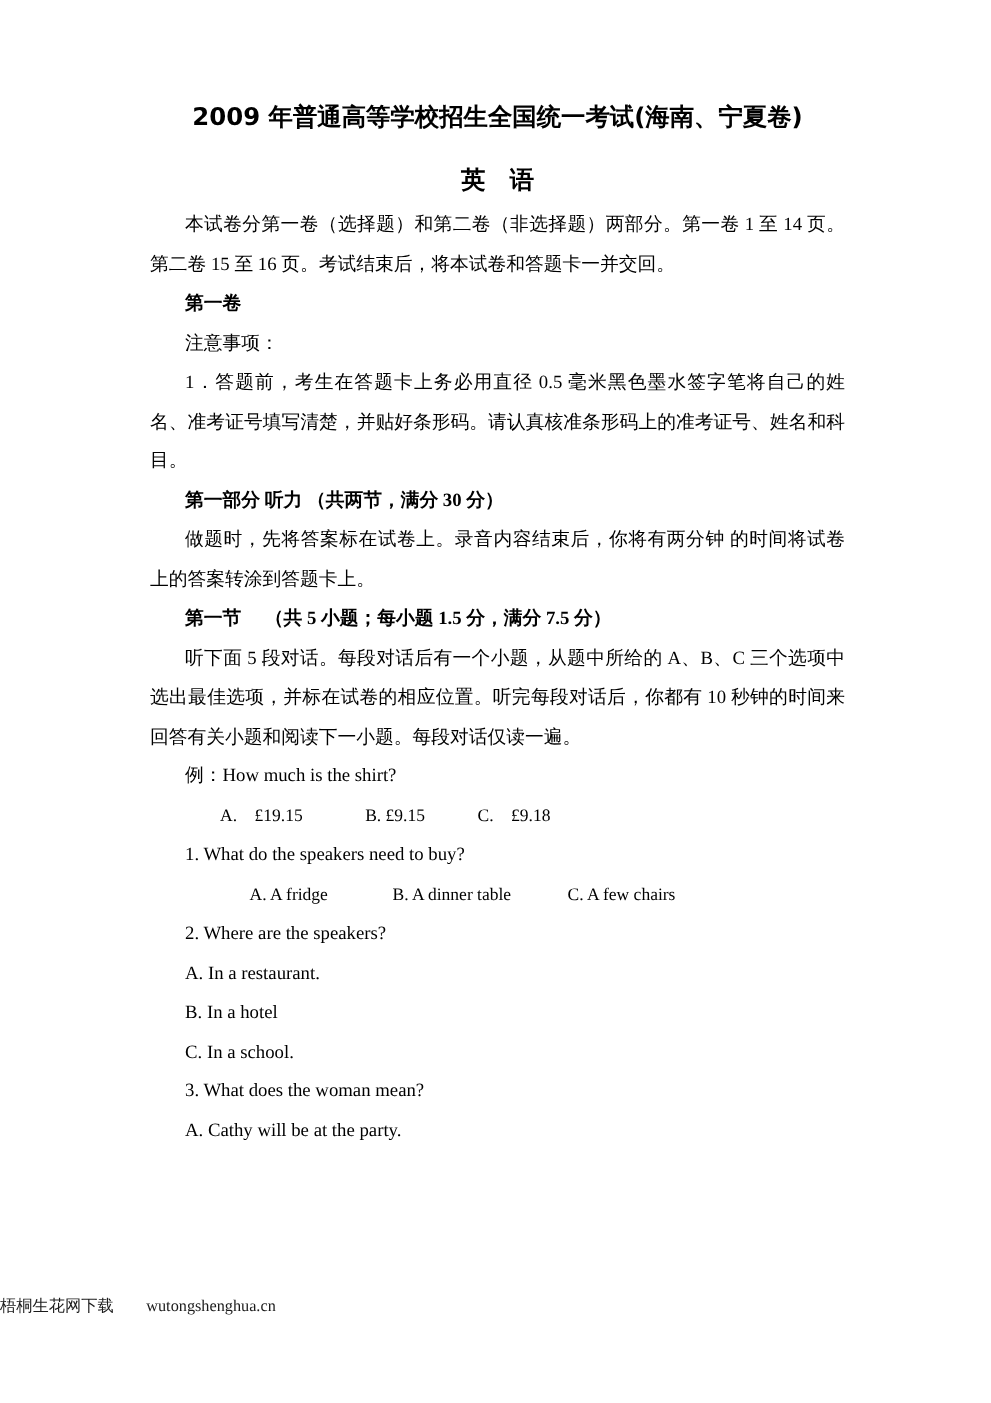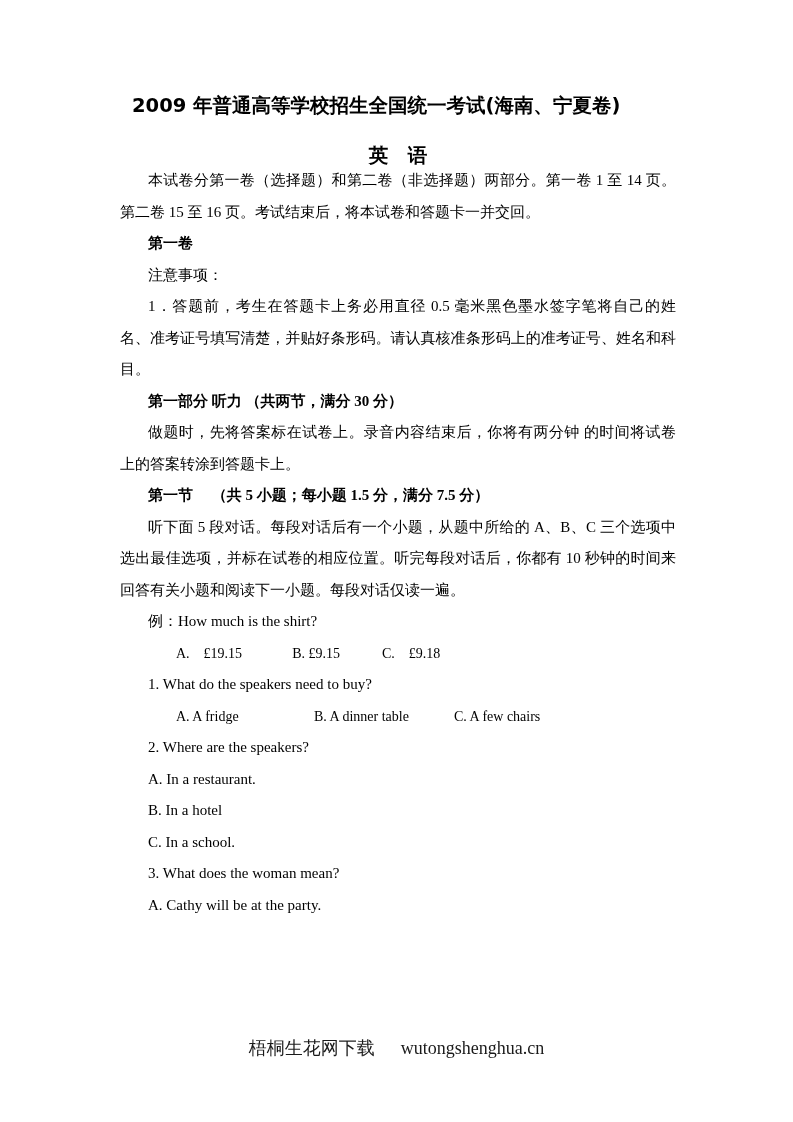--- a/index.html
+++ b/index.html
@@ -25,32 +25,33 @@
     position: absolute;
     left: 120px;
     top: 0;
     width: 556px;
   }
   
   .doc-title {
     font-family: "DejaVu Sans", "Liberation Sans", sans-serif;
     font-weight: bold;
     font-size: 19.5px;
+    text-align: center;
     letter-spacing: 0px;
-    margin: 12px;
+    margin: 0;
     padding-top: 84px;
     line-height: 1.0;
     white-space: nowrap;
   }
   .doc-subtitle {
     font-family: "DejaVu Sans", "Liberation Sans", sans-serif;
     font-weight: bold;
     font-size: 19.5px;
     text-align: center;
-    margin: 0;
+    margin: 12px;
     padding-top: 18px;
     line-height: 1.0;
   }
   
   .para {
     font-size: 15px;
     line-height: 31.5px;
     margin: 0;
     text-align: justify;
     text-justify: inter-ideograph;
@@ -76,33 +77,33 @@
   .opt-row {
     font-size: 14px;
     line-height: 31.5px;
     margin: 0;
     text-indent: 28px;
     white-space: nowrap;
   }
   .opt-row .opt {
     display: inline-block;
   }
-  .opt-row .opt-a { width: 138px; }
+  .opt-row .opt-a { width: 138px; text-align: center; }
   .opt-row .opt-b { width: 140px; }
   .sp-med   { display:inline-block; width: 14px; }
   .sp-wide  { display:inline-block; width: 22px; }
 
   
   .footer {
     position: absolute;
     left: 0;
     top: 1036px;
     width: 793px;
-    text-align: center;
-    font-size: 18px;
+    text-align: left;
+    font-size: 13px;
     color: #1a1a1a;
     white-space: nowrap;
   }
   .footer .site-name { margin-right: 26px; }
 </style>
 </head>
 <body>
 
 <div class="page">
   <div class="content">

